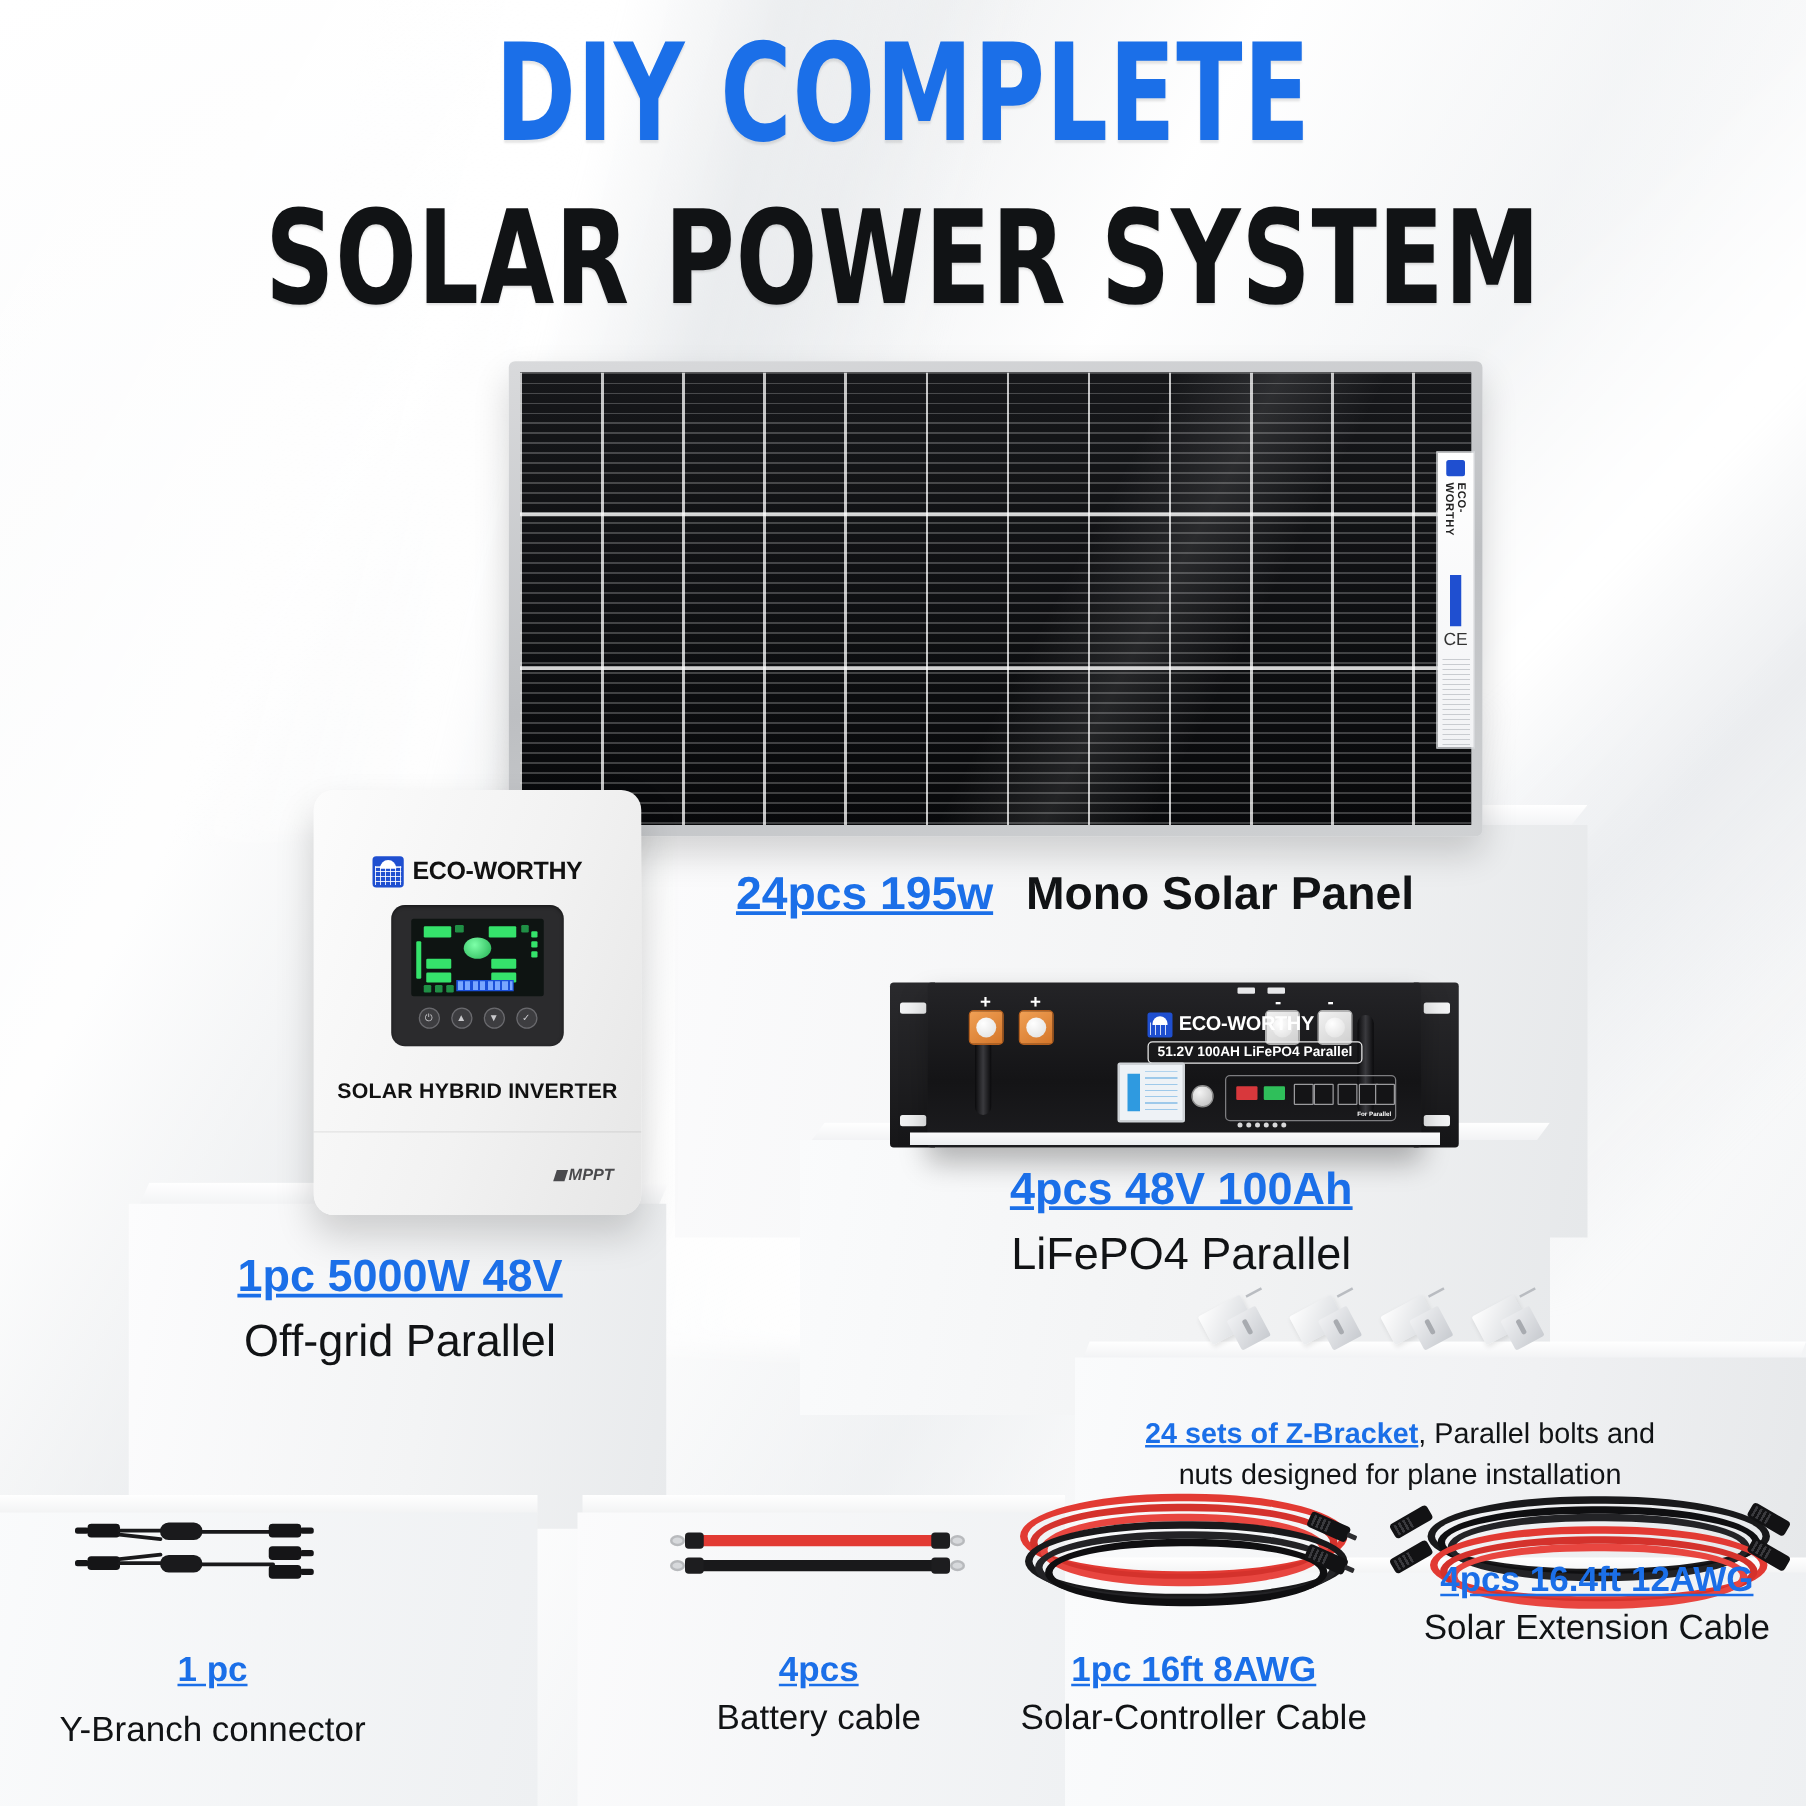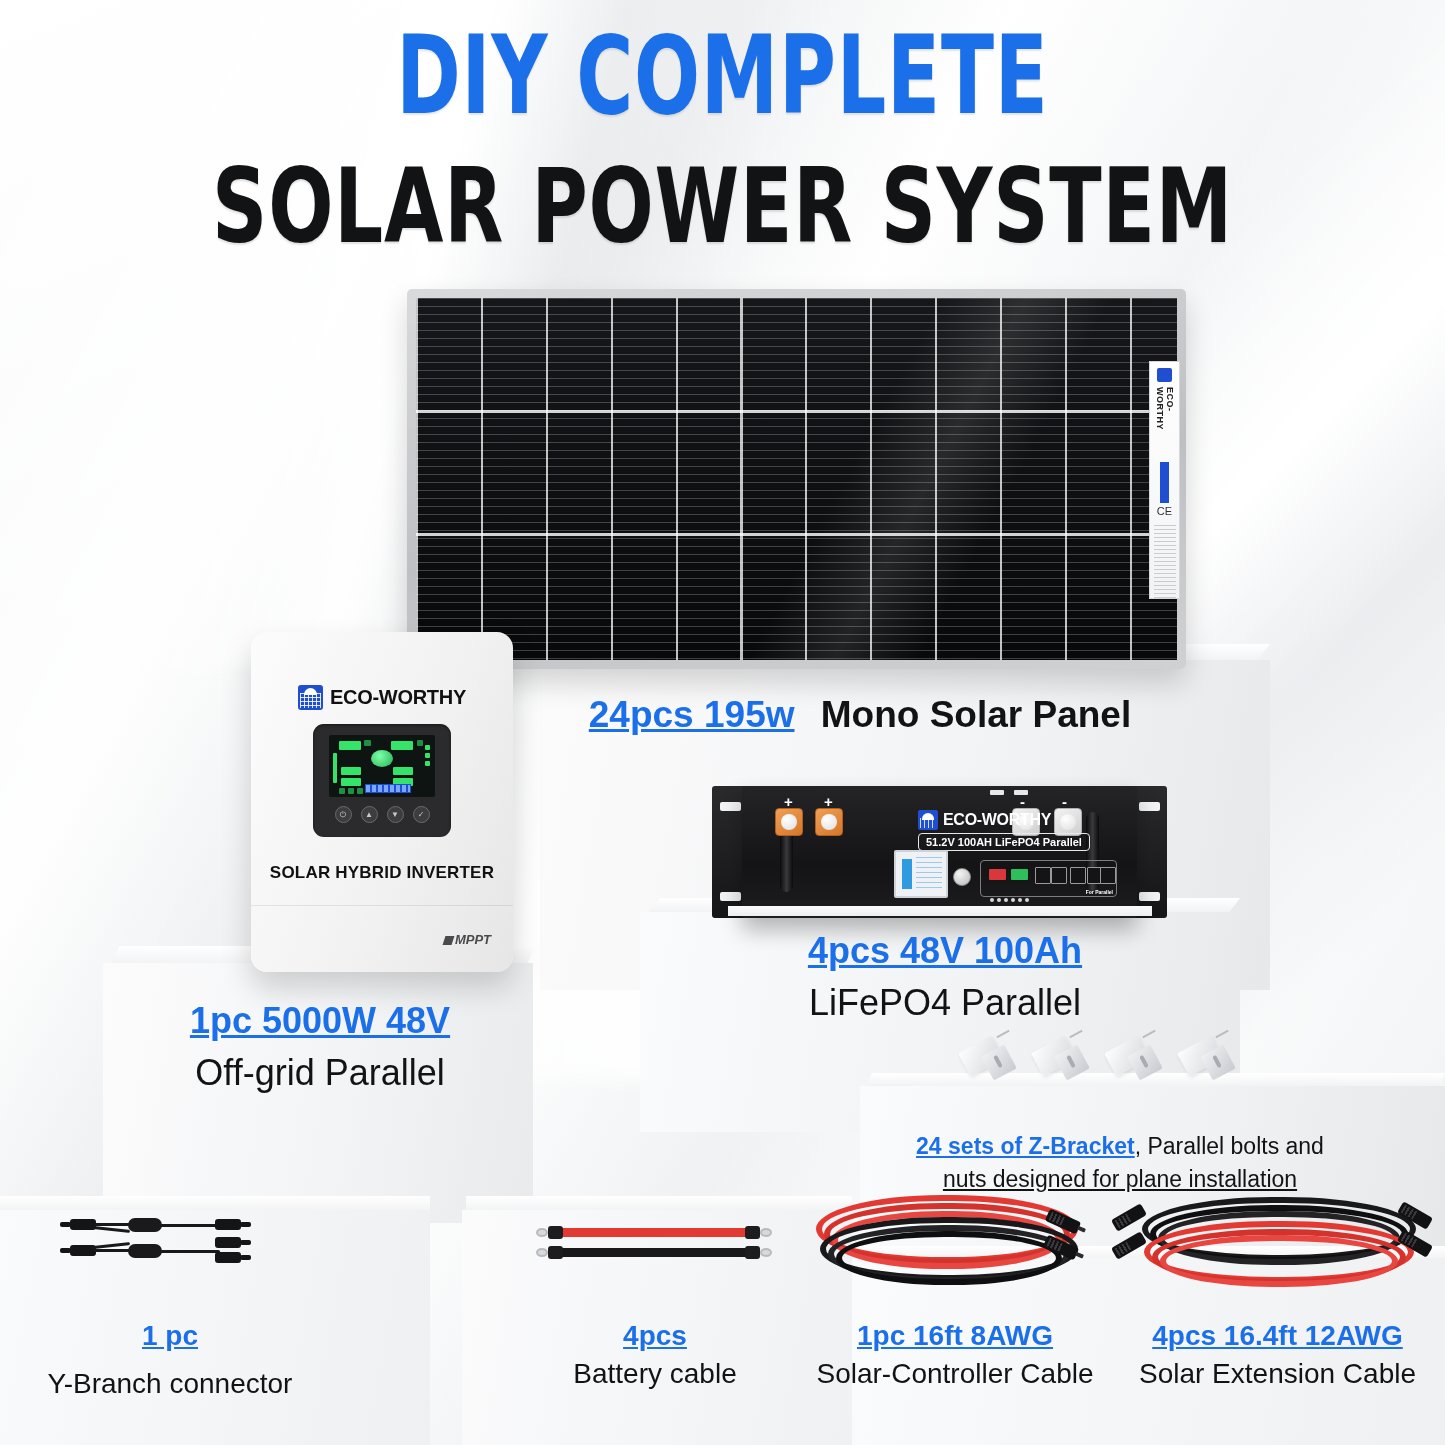--- a/index.html
+++ b/index.html
@@ -68,21 +68,21 @@
   }
   #panel .hbar{position:absolute;left:0;width:100%;height:3px;background:rgba(255,255,255,.82);}
   #panel .shine{position:absolute;inset:0;
     background:linear-gradient(118deg,rgba(255,255,255,0) 55%,rgba(255,255,255,.10) 64%,rgba(255,255,255,0) 73%);}
   #panel-label{position:absolute;right:6px;top:72px;width:31px;height:238px;
     background:linear-gradient(180deg,#ffffff,#f2f3f5);border:1px solid #d5d7da;
     display:flex;flex-direction:column;align-items:center;padding-top:6px;box-sizing:border-box;}
   #panel-label .lg{width:15px;height:15px;background:#1f4fd0;border-radius:2px;}
   #panel-label .nm{writing-mode:vertical-rl;font-size:9px;font-weight:bold;color:#222;letter-spacing:.5px;margin-top:5px;}
   #panel-label .bluebar{width:9px;height:46px;background:#1f4fd0;margin-top:14px;}
-  #panel-label .ce{font-size:11px;color:#333;margin-top:2px;}
+  #panel-label .ce{font-size:14px;color:#333;margin-top:2px;}
   #panel-label .fine{width:22px;height:80px;margin-top:8px;
     background:repeating-linear-gradient(to bottom,#c9ccd0 0 1px,transparent 1px 4px);}
 
   
   #inverter{position:absolute;left:251px;top:632px;width:262px;height:340px;
     background:linear-gradient(110deg,#fcfcfc 0%,#f2f2f2 55%,#e6e6e6 100%);
     border-radius:16px;box-shadow:0 16px 30px rgba(0,0,0,.17);
     display:flex;flex-direction:column;align-items:center;}
   #inv-logo{display:flex;align-items:center;gap:7px;margin-top:53px;}
   #inv-logo .mark{width:25px;height:25px;background:#1f4fd0;border-radius:3px;position:relative;overflow:hidden;}
@@ -402,21 +402,21 @@
     <span class="bolt"></span>
     <span class="p1"></span>
       <span class="p2"></span>
       <span class="slot"></span>
   </div>
 
   <div class="lbl" style="left:870px;top:1133px;width:500px;font-size:23px;">
     <div>
       <span class="blue">24 sets of Z-Bracket</span><span class="blk" style="font-weight:normal;">, Parallel bolts and</span>
     </div>
-    <div class="blk" style="font-weight:normal;margin-top:6px;text-decoration:underline;">nuts  designed for plane installation</div>
+    <div class="blk" style="font-weight:normal;margin-top:6px;">nuts  designed for plane installation</div>
   </div>
 
   <div class="ybr" style="left:60px;top:1212px;width:260px;height:62px;">
 
     <span class="tip" style="left:0;top:10px;"></span>
     <span class="mc" style="left:10px;top:7px;"></span>
     <span class="wire" style="left:34px;top:11px;width:36px;"></span>
     <span class="wire" style="left:34px;top:16px;width:36px;transform:rotate(6deg);"></span>
     <span class="body" style="left:68px;top:6px;"></span>
     <span class="wire" style="left:100px;top:12px;width:60px;"></span>
@@ -496,18 +496,18 @@
         <span class="rib"></span>
       </span>
     <span class="mc4" style="left:280px;top:14px;transform:rotate(30deg);">
         <span class="rib"></span>
       </span>
     <span class="mc4" style="left:280px;top:42px;transform:rotate(30deg);">
         <span class="rib"></span>
       </span>
   </div>
 
-  <div class="lbl" style="left:1110px;top:1320px;width:335px;font-size:28px;">
+  <div class="lbl" style="left:1110px;top:1248px;width:335px;font-size:28px;">
     <div class="blue">4pcs 16.4ft 12AWG</div>
     <div class="blk" style="font-weight:normal;margin-top:6px;">Solar Extension Cable</div>
   </div>
 
 </div>
 
 </body></html>

